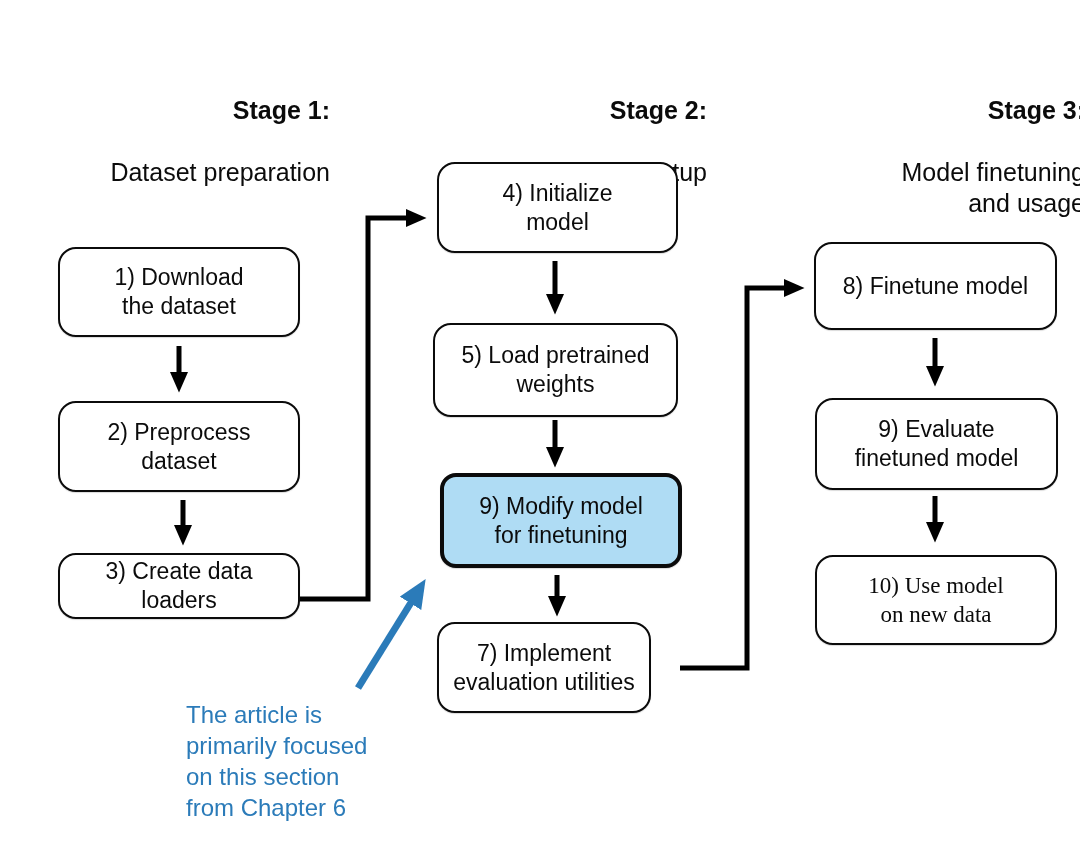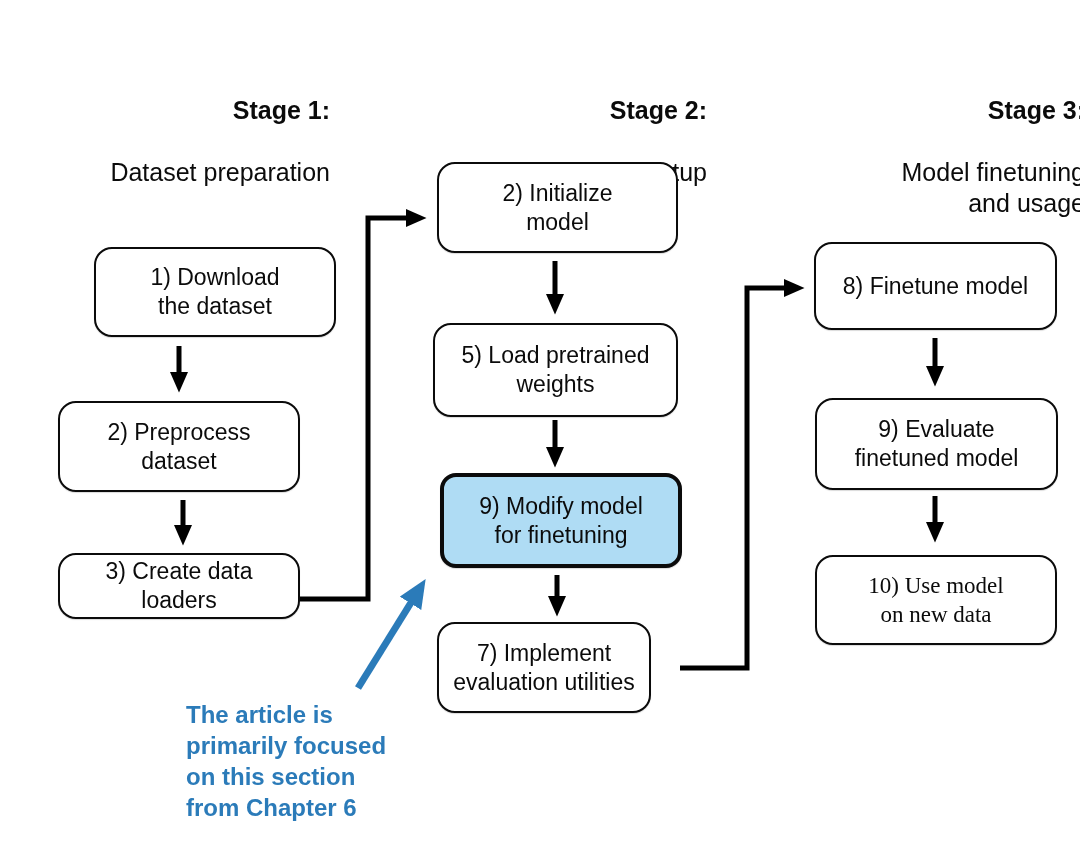--- a/index.html
+++ b/index.html
@@ -94,40 +94,40 @@
   <div class="stage-header" style="left:407px;top:64px;">
     <div class="title">Stage 2:</div>
     <div class="subtitle">Model setup</div>
   </div>
   <div class="stage-header" style="left:785px;top:64px;">
     <div class="title">Stage 3:</div>
     <div class="subtitle">Model finetuning
 and usage</div>
   </div>
 
-  <div class="flow-box" style="left:58px;top:247px;width:242px;height:90px;margin-left:36px;">1) Download
+  <div class="flow-box" style="left:58px;top:247px;width:242px;height:90px;">1) Download
 the dataset</div>
   <div class="flow-box" style="left:58px;top:401px;width:242px;height:91px;">2) Preprocess
 dataset</div>
   <div class="flow-box" style="left:58px;top:553px;width:242px;height:66px;text-align:center;">3) Create data
 loaders</div>
 
-  <div class="flow-box" style="left:437px;top:162px;width:241px;height:91px;">2) Initialize
+  <div class="flow-box" style="left:437px;top:162px;width:241px;height:91px;">4) Initialize
 model</div>
   <div class="flow-box" style="left:433px;top:323px;width:245px;height:94px;">5) Load pretrained
 weights</div>
   <div class="flow-box highlight" style="left:440px;top:473px;width:242px;height:95px;">9) Modify model
 for finetuning</div>
   <div class="flow-box" style="left:437px;top:622px;width:214px;height:91px;">7) Implement
 evaluation utilities</div>
 
   <div class="flow-box" style="left:814px;top:242px;width:243px;height:88px;">8) Finetune model</div>
   <div class="flow-box" style="left:815px;top:398px;width:243px;height:92px;">9) Evaluate
 finetuned model</div>
   <div class="flow-box" style="left:815px;top:555px;width:242px;height:90px;font-family:Liberation Serif, serif;">10) Use model
 on new data</div>
 
-  <div class="annotation" style="left:186px;top:699px;width:240px;font-weight:bold;">The article is
+  <div class="annotation" style="left:186px;top:699px;width:240px;">The article is
 primarily focused
 on this section
 from Chapter 6</div>
 
 </div>
 
 </body></html>

